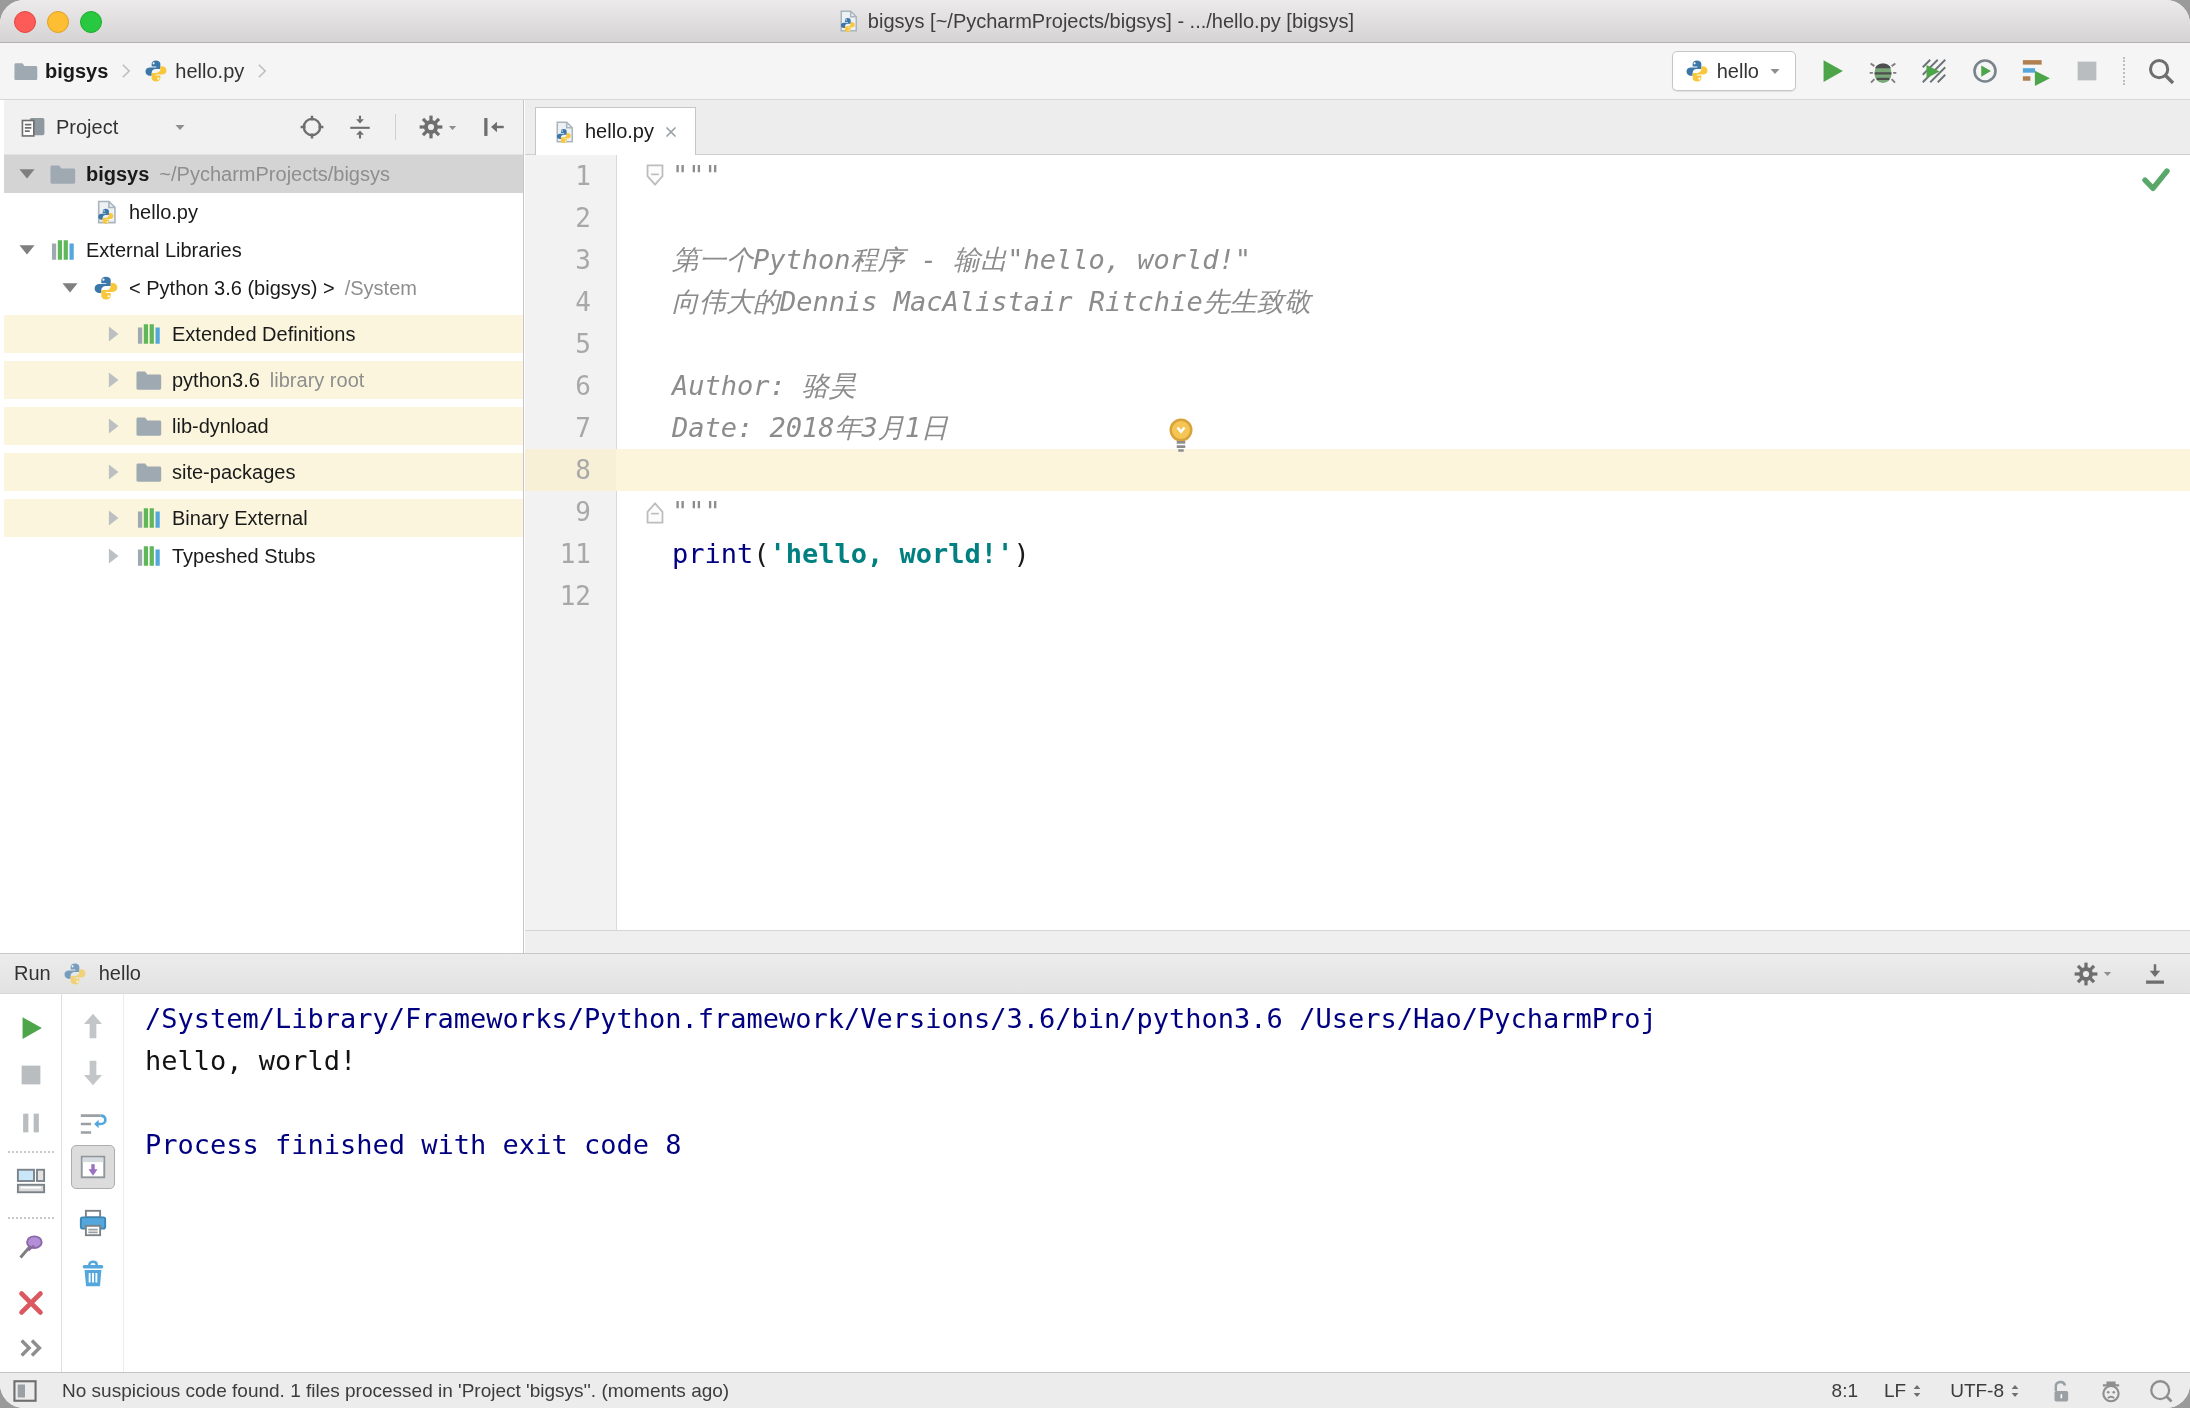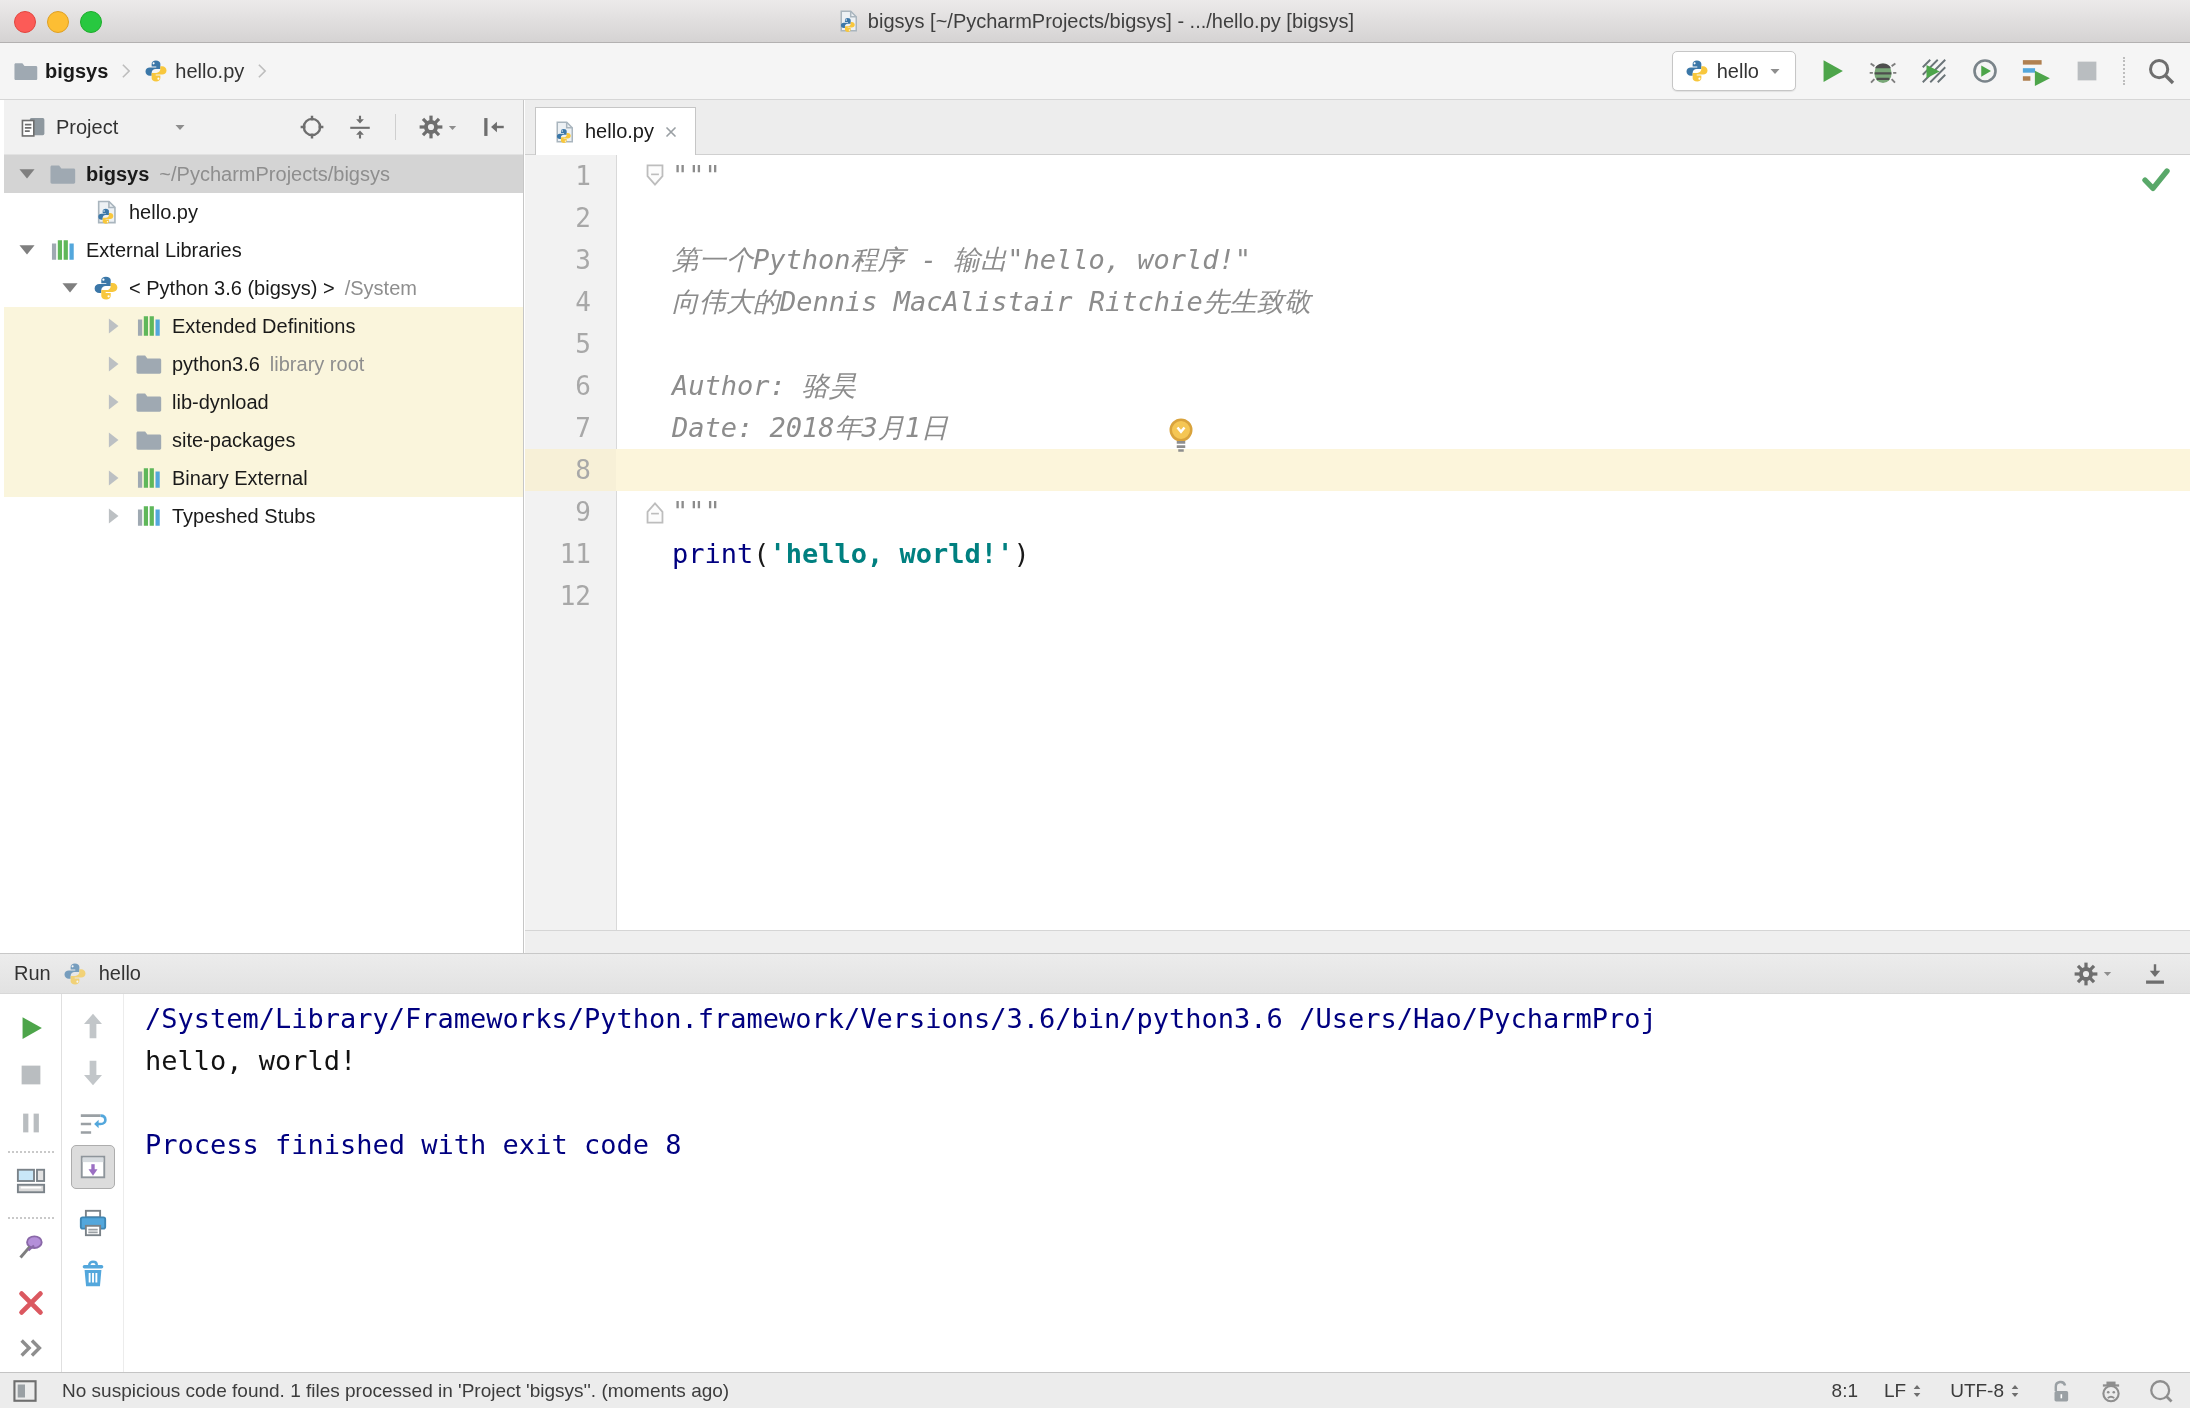--- a/index.html
+++ b/index.html
@@ -1,17 +1,17 @@
 <!DOCTYPE html>
 <html><head>
 <meta charset="utf-8">
 <style>
   html,body{margin:0;padding:0;background:#9a9a9a;}
   #app{position:relative;width:2190px;height:1408px;background:#fff;overflow:hidden;
-       font-family:"Liberation Sans",sans-serif;color:#333;}
+       font-family:"Liberation Sans",sans-serif;color:#333;border-radius:24px;}
   .ico{display:inline-block;vertical-align:middle;line-height:0;}
   .ico svg{width:100%;height:100%;}
 
   
   #titlebar{position:absolute;left:0;top:0;width:100%;height:42px;
     background:linear-gradient(#eceaea,#d5d3d3);border-bottom:1px solid #b3b1b1;}
   .traffic{position:absolute;left:14px;top:11px;display:flex;gap:11px;}
   .tl{width:20px;height:20px;border-radius:50%;}
   .tl.close{background:#fc5b57;border:1px solid #e2463f;}
   .tl.min{background:#fdbe33;border:1px solid #dfa023;}
@@ -37,21 +37,21 @@
   #project-panel{position:absolute;left:0;top:0;width:520px;height:853px;background:#fff;
     border-right:1px solid #c6c6c6;box-sizing:border-box;}
   #project-header{position:absolute;left:0;top:0;width:100%;height:55px;background:#f1f1f1;
     border-bottom:1px solid #e2e2e2;box-sizing:border-box;}
   #ph-left{position:absolute;left:16px;top:0;height:54px;display:flex;align-items:center;gap:10px;
     font-size:20px;color:#333;}
   #ph-icons{position:absolute;right:16px;top:0;height:54px;display:flex;align-items:center;gap:22px;}
   #project-tree{position:absolute;left:0;top:55px;width:100%;height:798px;overflow:hidden;}
   .trow{position:relative;width:100%;height:38px;font-size:20px;white-space:nowrap;overflow:hidden;}
   .trow.selected{background:#d4d4d4;padding-left:11px;}
-  .trow.highlighted{background:#faf5dc;}
+  .trow.highlighted{background:#faf5dc;margin-top:8px;}
   .t-arrow{position:absolute;top:8px;width:22px;height:22px;}
   .t-icon{position:absolute;top:6px;width:26px;height:26px;}
   .t-label{position:absolute;top:0;line-height:38px;color:#1a1a1a;}
   .t-label b{font-weight:bold;}
   .t-sub{color:#8e8e8e;margin-left:10px;font-weight:normal;}
 
   
   #editor-pane{position:absolute;left:521px;top:0;width:1669px;height:853px;}
   #tab-bar{position:absolute;left:0;top:0;width:100%;height:55px;background:#ededed;
     border-bottom:1px solid #d0d0d0;box-sizing:border-box;}

